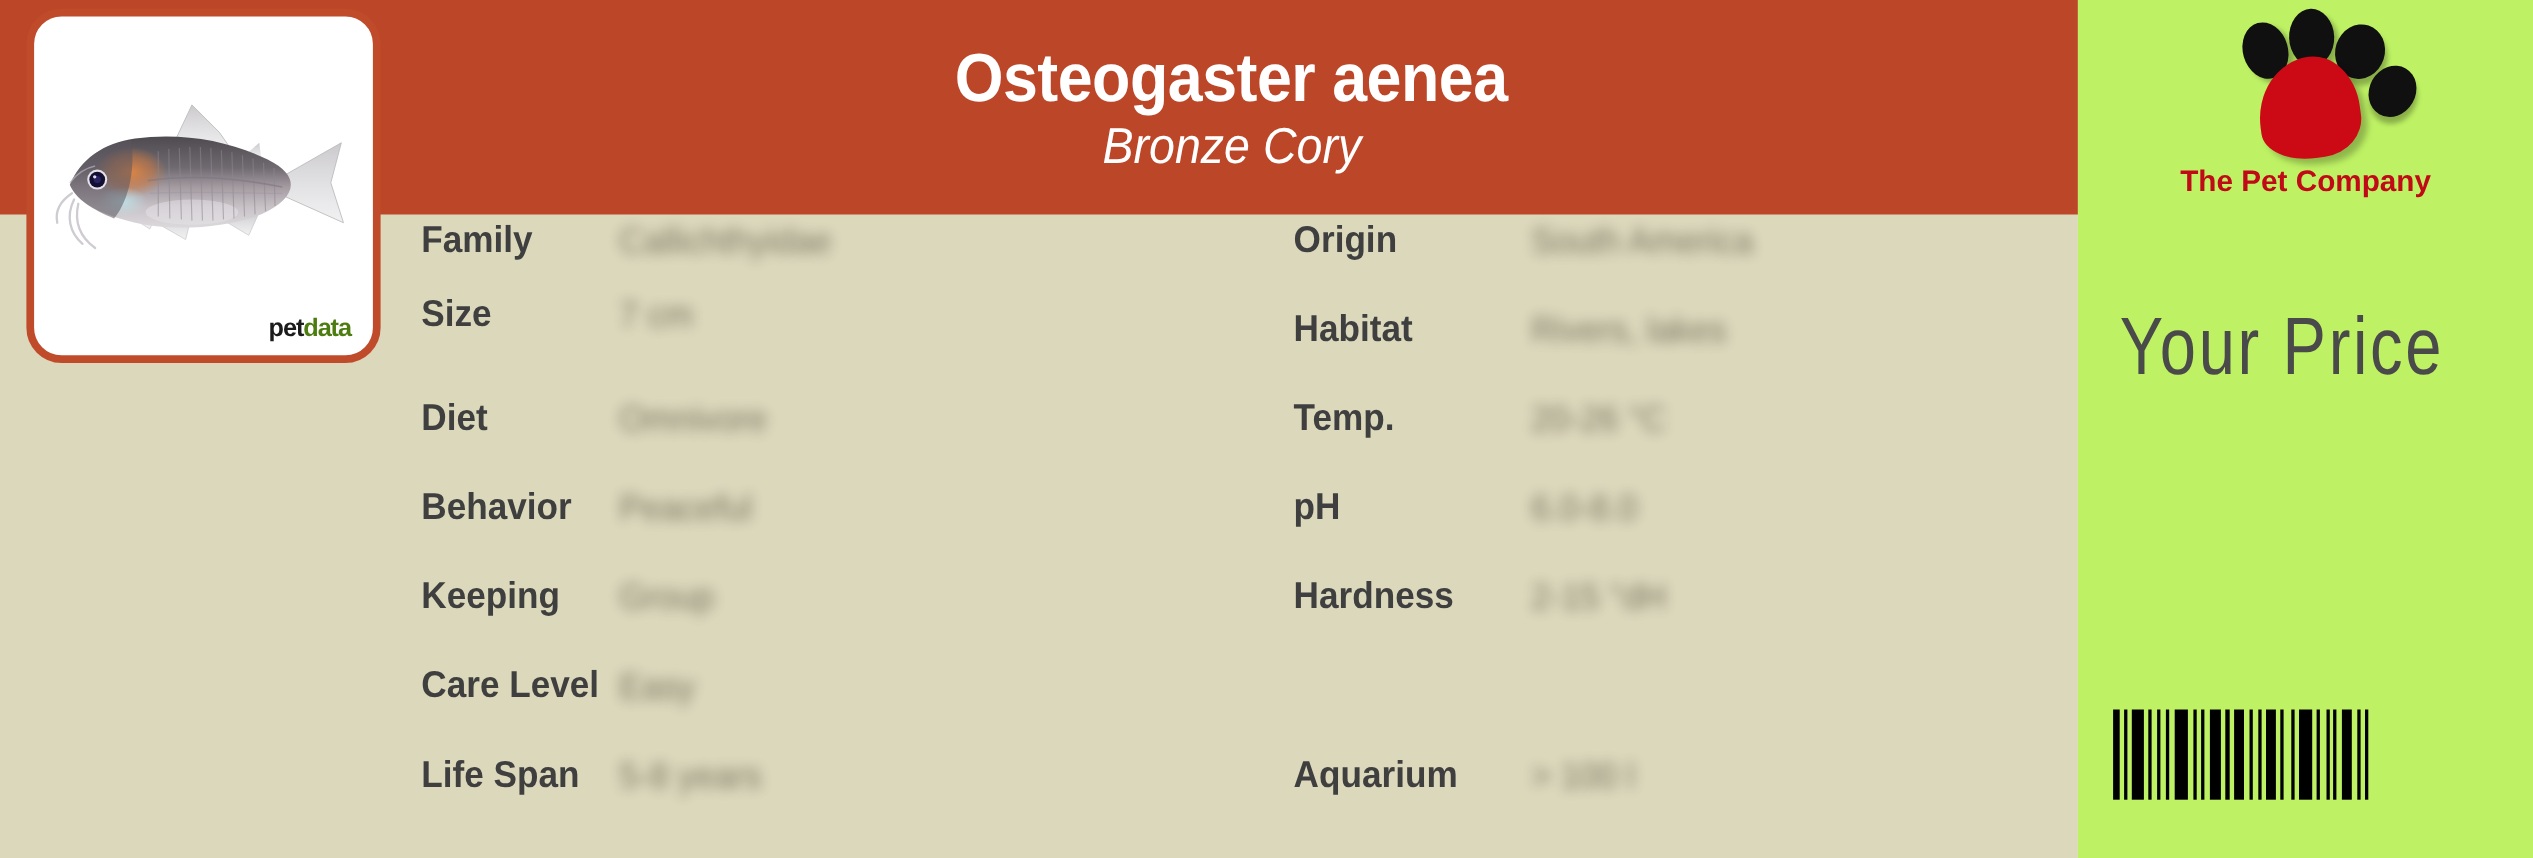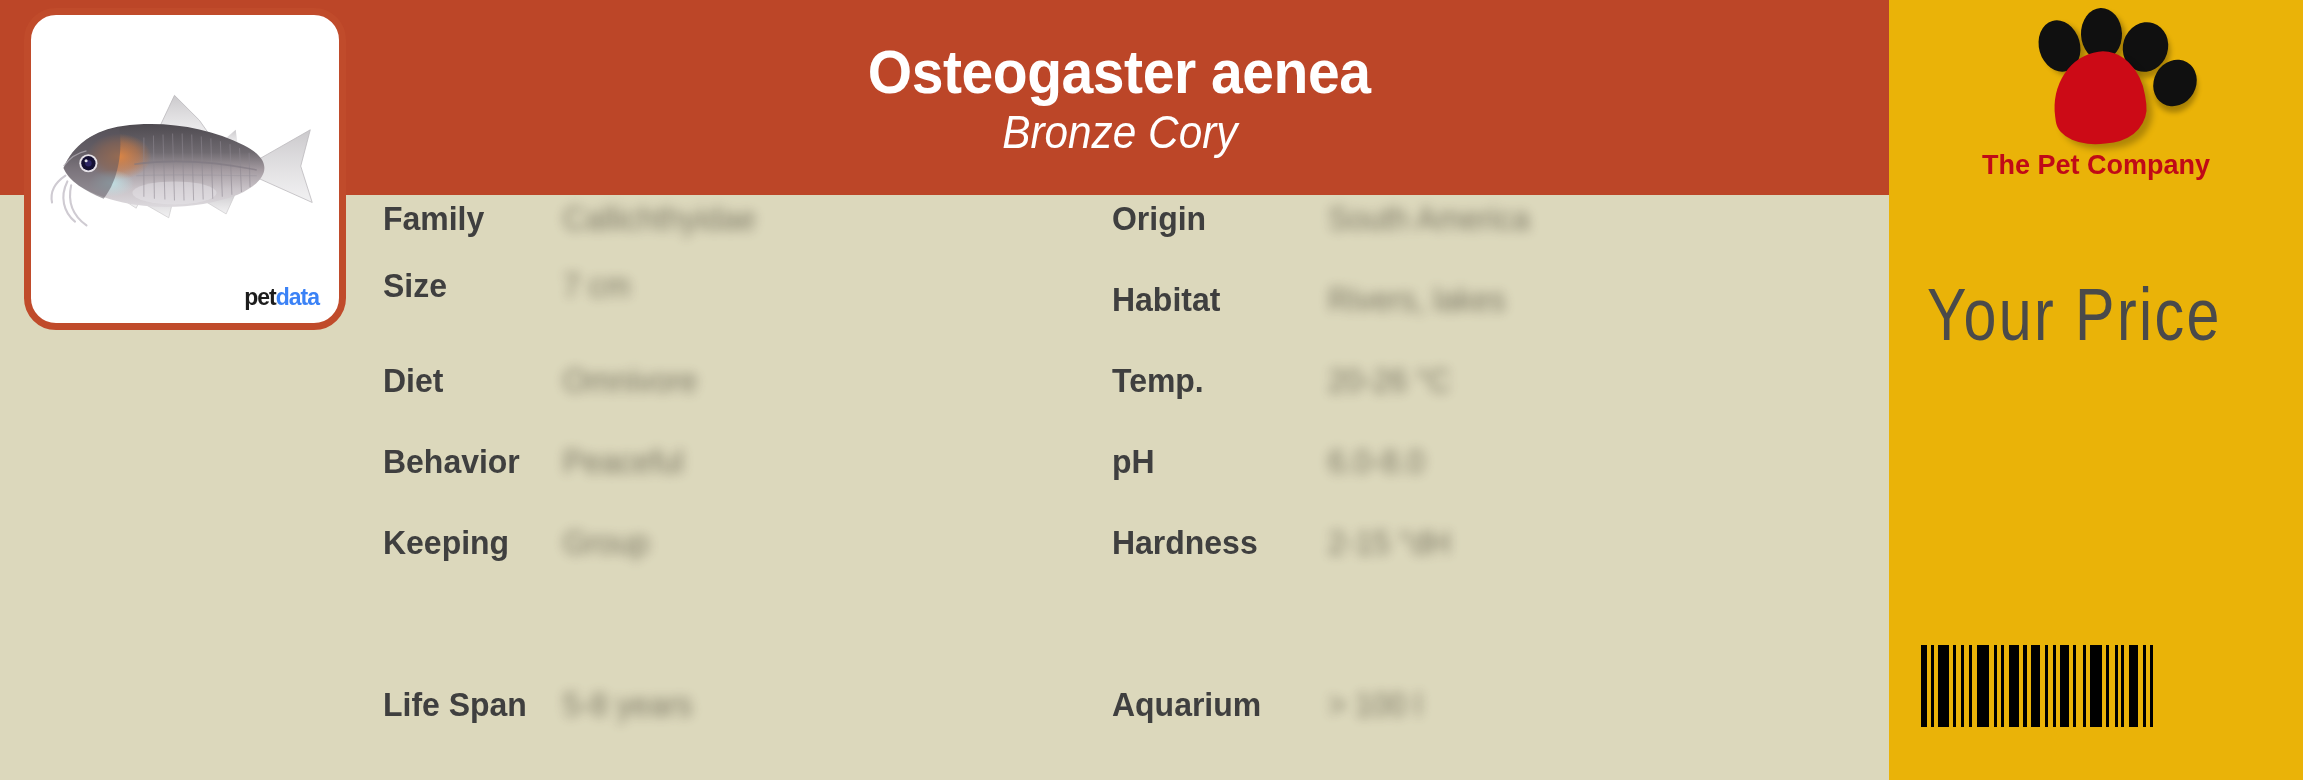--- a/index.html
+++ b/index.html
@@ -94,37 +94,37 @@
   #photo-watermark {
     position: absolute;
     right: 20px;
     bottom: 14px;
     font-size: 23px;
     font-weight: bold;
     letter-spacing: -1px;
     line-height: 1;
   }
   #photo-watermark .wm-pet { color: #1c1c1c; }
-  #photo-watermark .wm-data { color: #3b82f6; }
+  #photo-watermark .wm-data { color: #4d7c0f; }
 
   
   #spec-table {
     position: absolute;
     left: 0;
     top: 195px;
     width: 1889px;
     height: 585px;
   }
   .spec-col {
     position: absolute;
     top: 0;
     height: 491px;
   }
   #spec-col-left  { left: 383px;  width: 760px; }
-  #spec-col-right { left: 1112px; width: 745px; text-align: center; }
+  #spec-col-right { left: 1176px; width: 745px; text-align: center; }
 
   .spec-row {
     position: absolute;
     height: 46px;
     display: flex;
     align-items: center;
     white-space: nowrap;
   }
   .spec-label {
     font-size: 34px;
@@ -148,21 +148,21 @@
   #spec-col-left  .spec-value { left: 180px; }
   #spec-col-right .spec-value { left: 216px; }
 
   
   #price-panel {
     position: absolute;
     left: 1889px;
     top: 0;
     width: 414px;
     height: 780px;
-    background: #eab308;
+    background: #bef264;
     overflow: hidden;
   }
 
   #brand-logo {
     position: absolute;
     left: 0;
     top: 4px;
     width: 414px;
     height: 200px;
   }
@@ -349,20 +349,24 @@
           <span class="spec-value">Omnivore</span>
         </div>
         <div class="spec-row" style="top:243px">
           <span class="spec-label">Behavior</span>
           <span class="spec-value">Peaceful</span>
         </div>
         <div class="spec-row" style="top:324px">
           <span class="spec-label">Keeping</span>
           <span class="spec-value">Group</span>
         </div>
+        <div class="spec-row" style="top:405px">
+          <span class="spec-label">Care Level</span>
+          <span class="spec-value">Easy</span>
+        </div>
         <div class="spec-row" style="top:486px">
           <span class="spec-label">Life Span</span>
           <span class="spec-value">5-8 years</span>
         </div>
       </div>
 
       <div class="spec-col" id="spec-col-right">
         <div class="spec-row" style="top:0px">
           <span class="spec-label">Origin</span>
           <span class="spec-value">South America</span>

